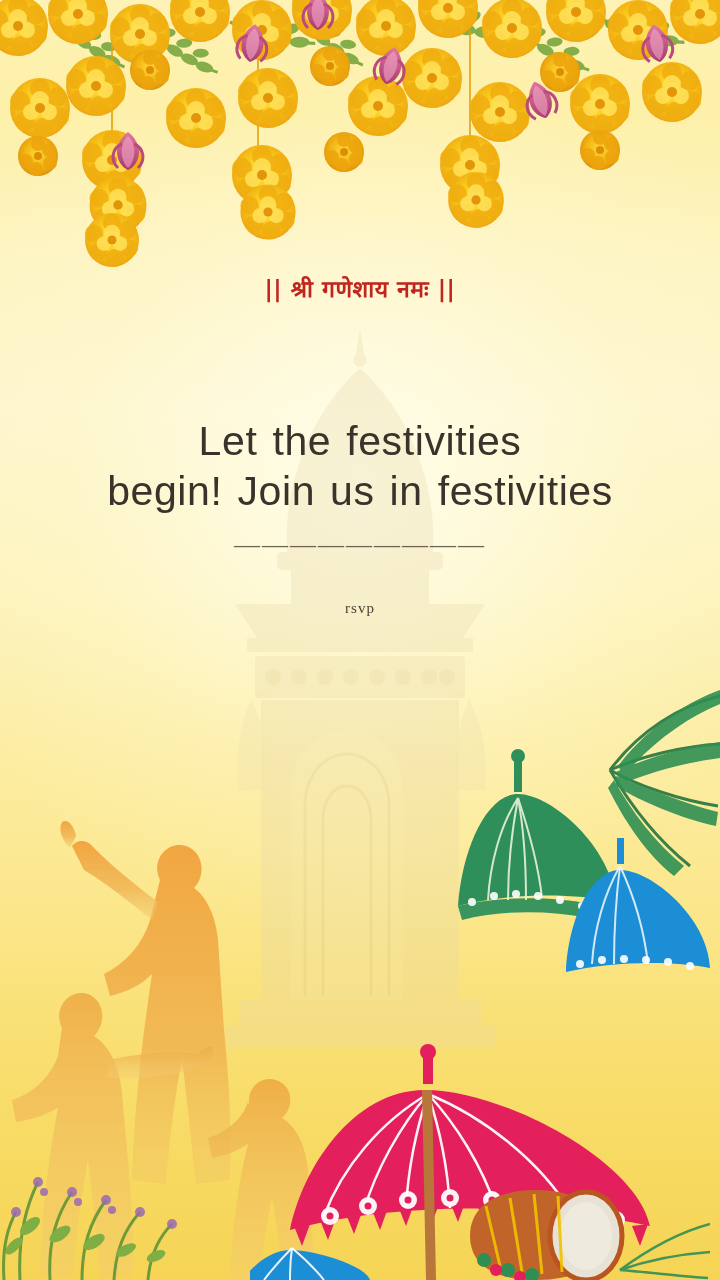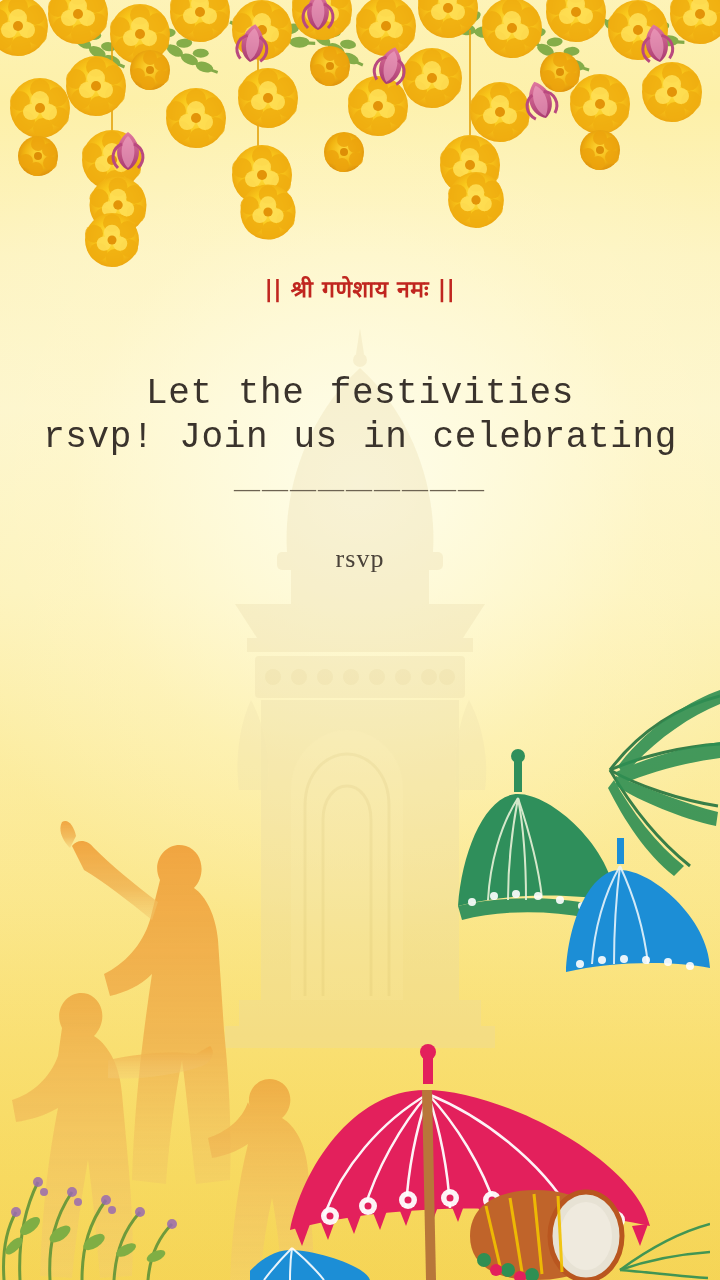--- a/index.html
+++ b/index.html
@@ -95,39 +95,39 @@
   }
   .invocation {
     margin-top: 272px;
     font-family: "DejaVu Sans", sans-serif;
     font-size: 23px;
     font-weight: bold;
     color: #c0261f;
     letter-spacing: 0.5px;
   }
   .message {
-    margin-top: 68px;
-    font-family: Liberation Mono, monospace;
-    font-size: 36px;
+    margin-top: 112px;
+    font-family: Liberation Sans, sans-serif;
+    font-size: 41px;
     line-height: 1.22;
     color: #3a332c;
     letter-spacing: 0.6px;
     word-spacing: 3px;
   }
   .divider {
     margin-top: 14px;
     font-family: "Liberation Serif", serif;
     font-size: 26px;
     color: #6d6352;
     letter-spacing: 2px;
   }
   .rsvp-label {
     margin-top: 40px;
     font-family: "Liberation Serif", serif;
-    font-size: 26px;
+    font-size: 15px;
     color: #4a4239;
     letter-spacing: 1px;
   }
   .rsvp-phone {
     margin-top: 6px;
     font-family: "Liberation Serif", serif;
     font-size: 28px;
     color: #3a332c;
     letter-spacing: 1px;
   }
@@ -552,19 +552,19 @@
           <circle cx="182" cy="94" r="5"></circle>
         <circle cx="26" cy="82" r="5"></circle>
       </g>
     </svg>
   </div>
 
   <div class="content">
     <div class="invocation">|| श्री गणेशाय नमः ||</div>
     <div class="message">
       <div>Let the festivities</div>
-      <div>rsvp! Join us in celebrating</div>
+      <div>begin! Join us in festivities</div>
     </div>
     <div class="divider">—————————</div>
     <div class="rsvp-label">rsvp</div>
   </div>
 
 </div>
 
 </body></html>

